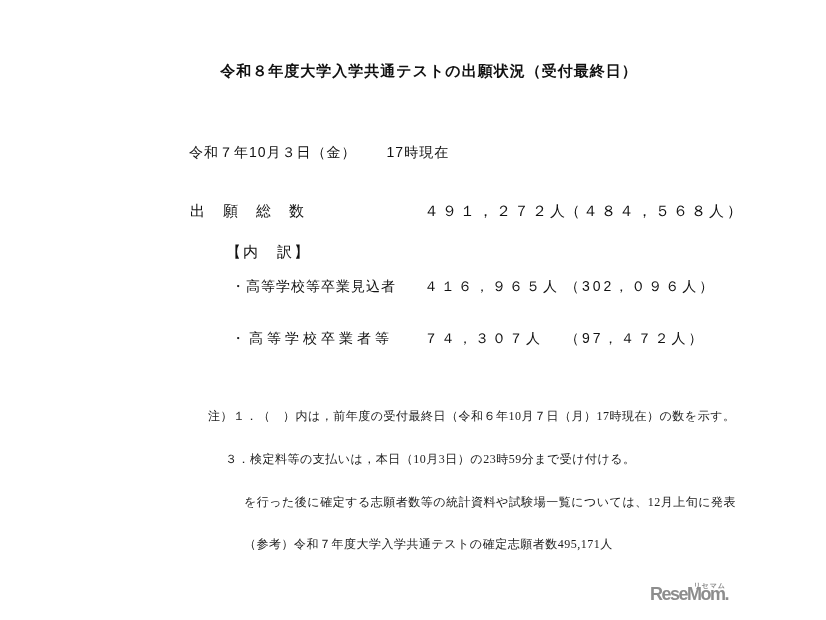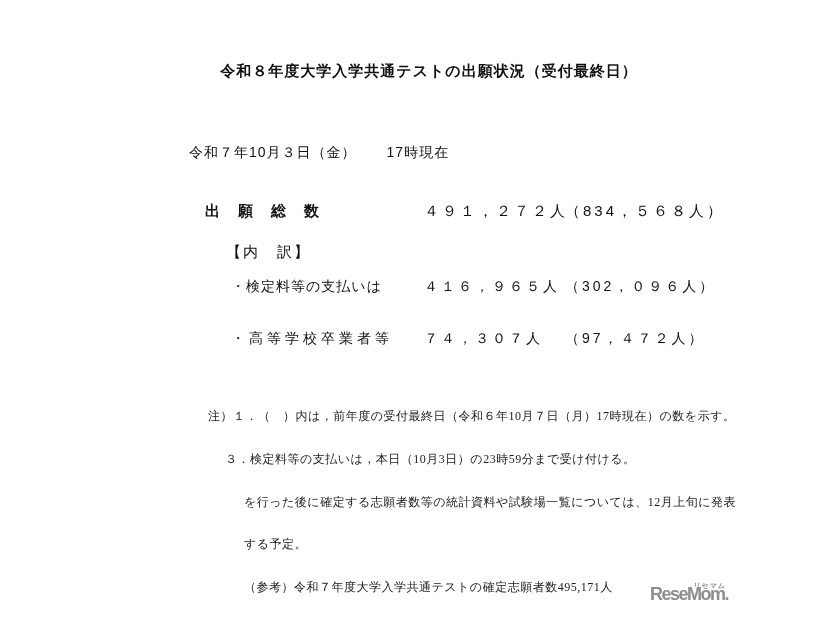--- a/index.html
+++ b/index.html
@@ -39,21 +39,21 @@
     width: 128px;
     text-align: center;
     letter-spacing: 3px;
   }
   .row .paren {
     position: absolute;
     left: 541px;
     letter-spacing: 3px;
   }
   .summary-row { top: 170px; }
-  .sum-label { position: absolute; left: 181px; letter-spacing: 18px; font-weight: bold; }
+  .sum-label { position: absolute; left: 166px; letter-spacing: 18px; }
   .uchiwake {
     position: absolute;
     top: 219px;
     left: 202px;
     font-size: 15px;
     letter-spacing: 2px;
     white-space: nowrap;
   }
   .b-row1 { top: 246px; font-size: 14px; }
   .b-row2 { top: 298px; font-size: 14px; }
@@ -98,42 +98,41 @@
 
 <div class="page">
 
   <div class="title">令和８年度大学入学共通テストの出願状況（受付最終日）</div>
 
   <div class="date-line">令和７年10月３日（金）　　17時現在</div>
 
   <div class="row summary-row">
     <span class="sum-label">出願総数</span>
     <span class="num">４９１，２７２人</span>
-    <span class="paren">（834，５６８人）</span>
+    <span class="paren">（４８４，５６８人）</span>
   </div>
 
   <div class="uchiwake">【内　訳】</div>
 
   <div class="row b-row1">
-    <span class="b-label">・検定料等の支払いは</span>
+    <span class="b-label">・高等学校等卒業見込者</span>
     <span class="num">４１６，９６５人</span>
     <span class="paren">（302，０９６人）</span>
   </div>
 
   <div class="row b-row2">
     <span class="b-label">・高等学校卒業者等</span>
     <span class="num">７４，３０７人</span>
     <span class="paren">（97，４７２人）</span>
   </div>
 
   <div class="notes">
     <div class="note-line">注）１．（　）内は，前年度の受付最終日（令和６年10月７日（月）17時現在）の数を示す。</div>
     <div class="note-line n-num">３．検定料等の支払いは，本日（10月3日）の23時59分まで受け付ける。</div>
     <div class="note-line n-cont">を行った後に確定する志願者数等の統計資料や試験場一覧については、12月上旬に発表</div>
-    <div class="note-line n-cont">する予定。</div>
     <div class="note-line n-cont">（参考）令和７年度大学入学共通テストの確定志願者数495,171人</div>
   </div>
 
   <div class="watermark">
     <span class="wm-ruby">リセマム</span>
     <span class="wm-text">ReseMom.</span>
   </div>
 
 </div>
 

